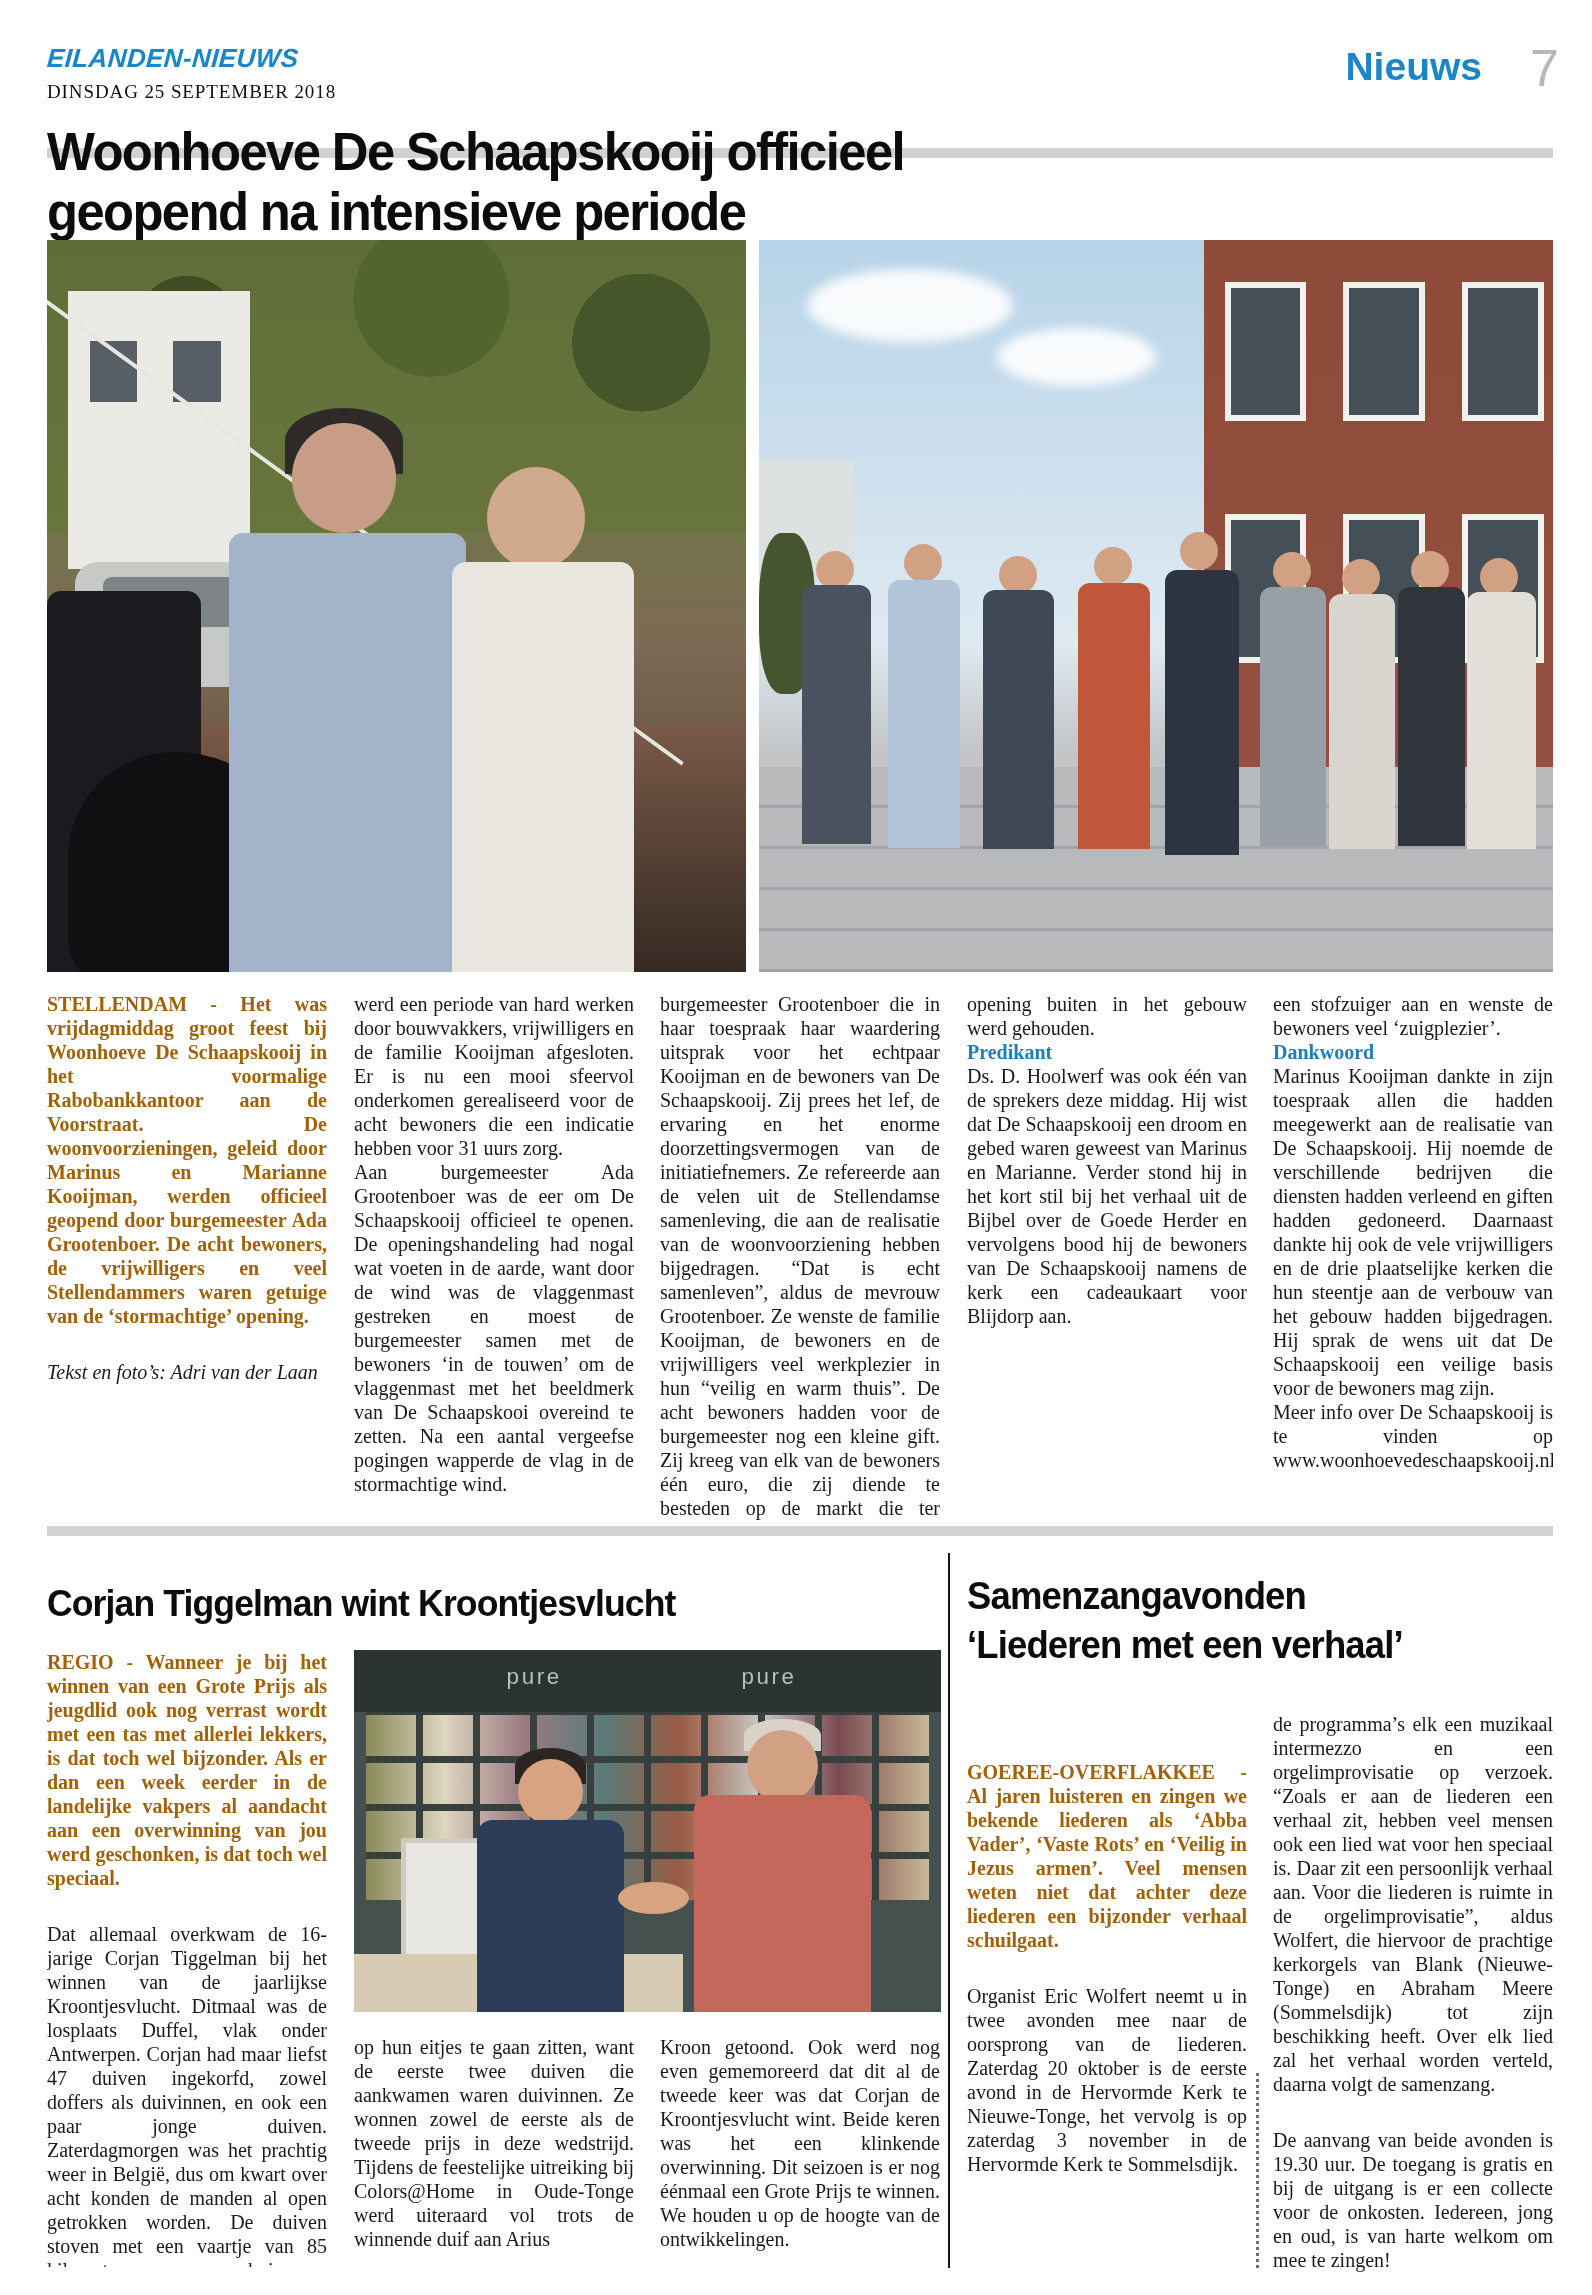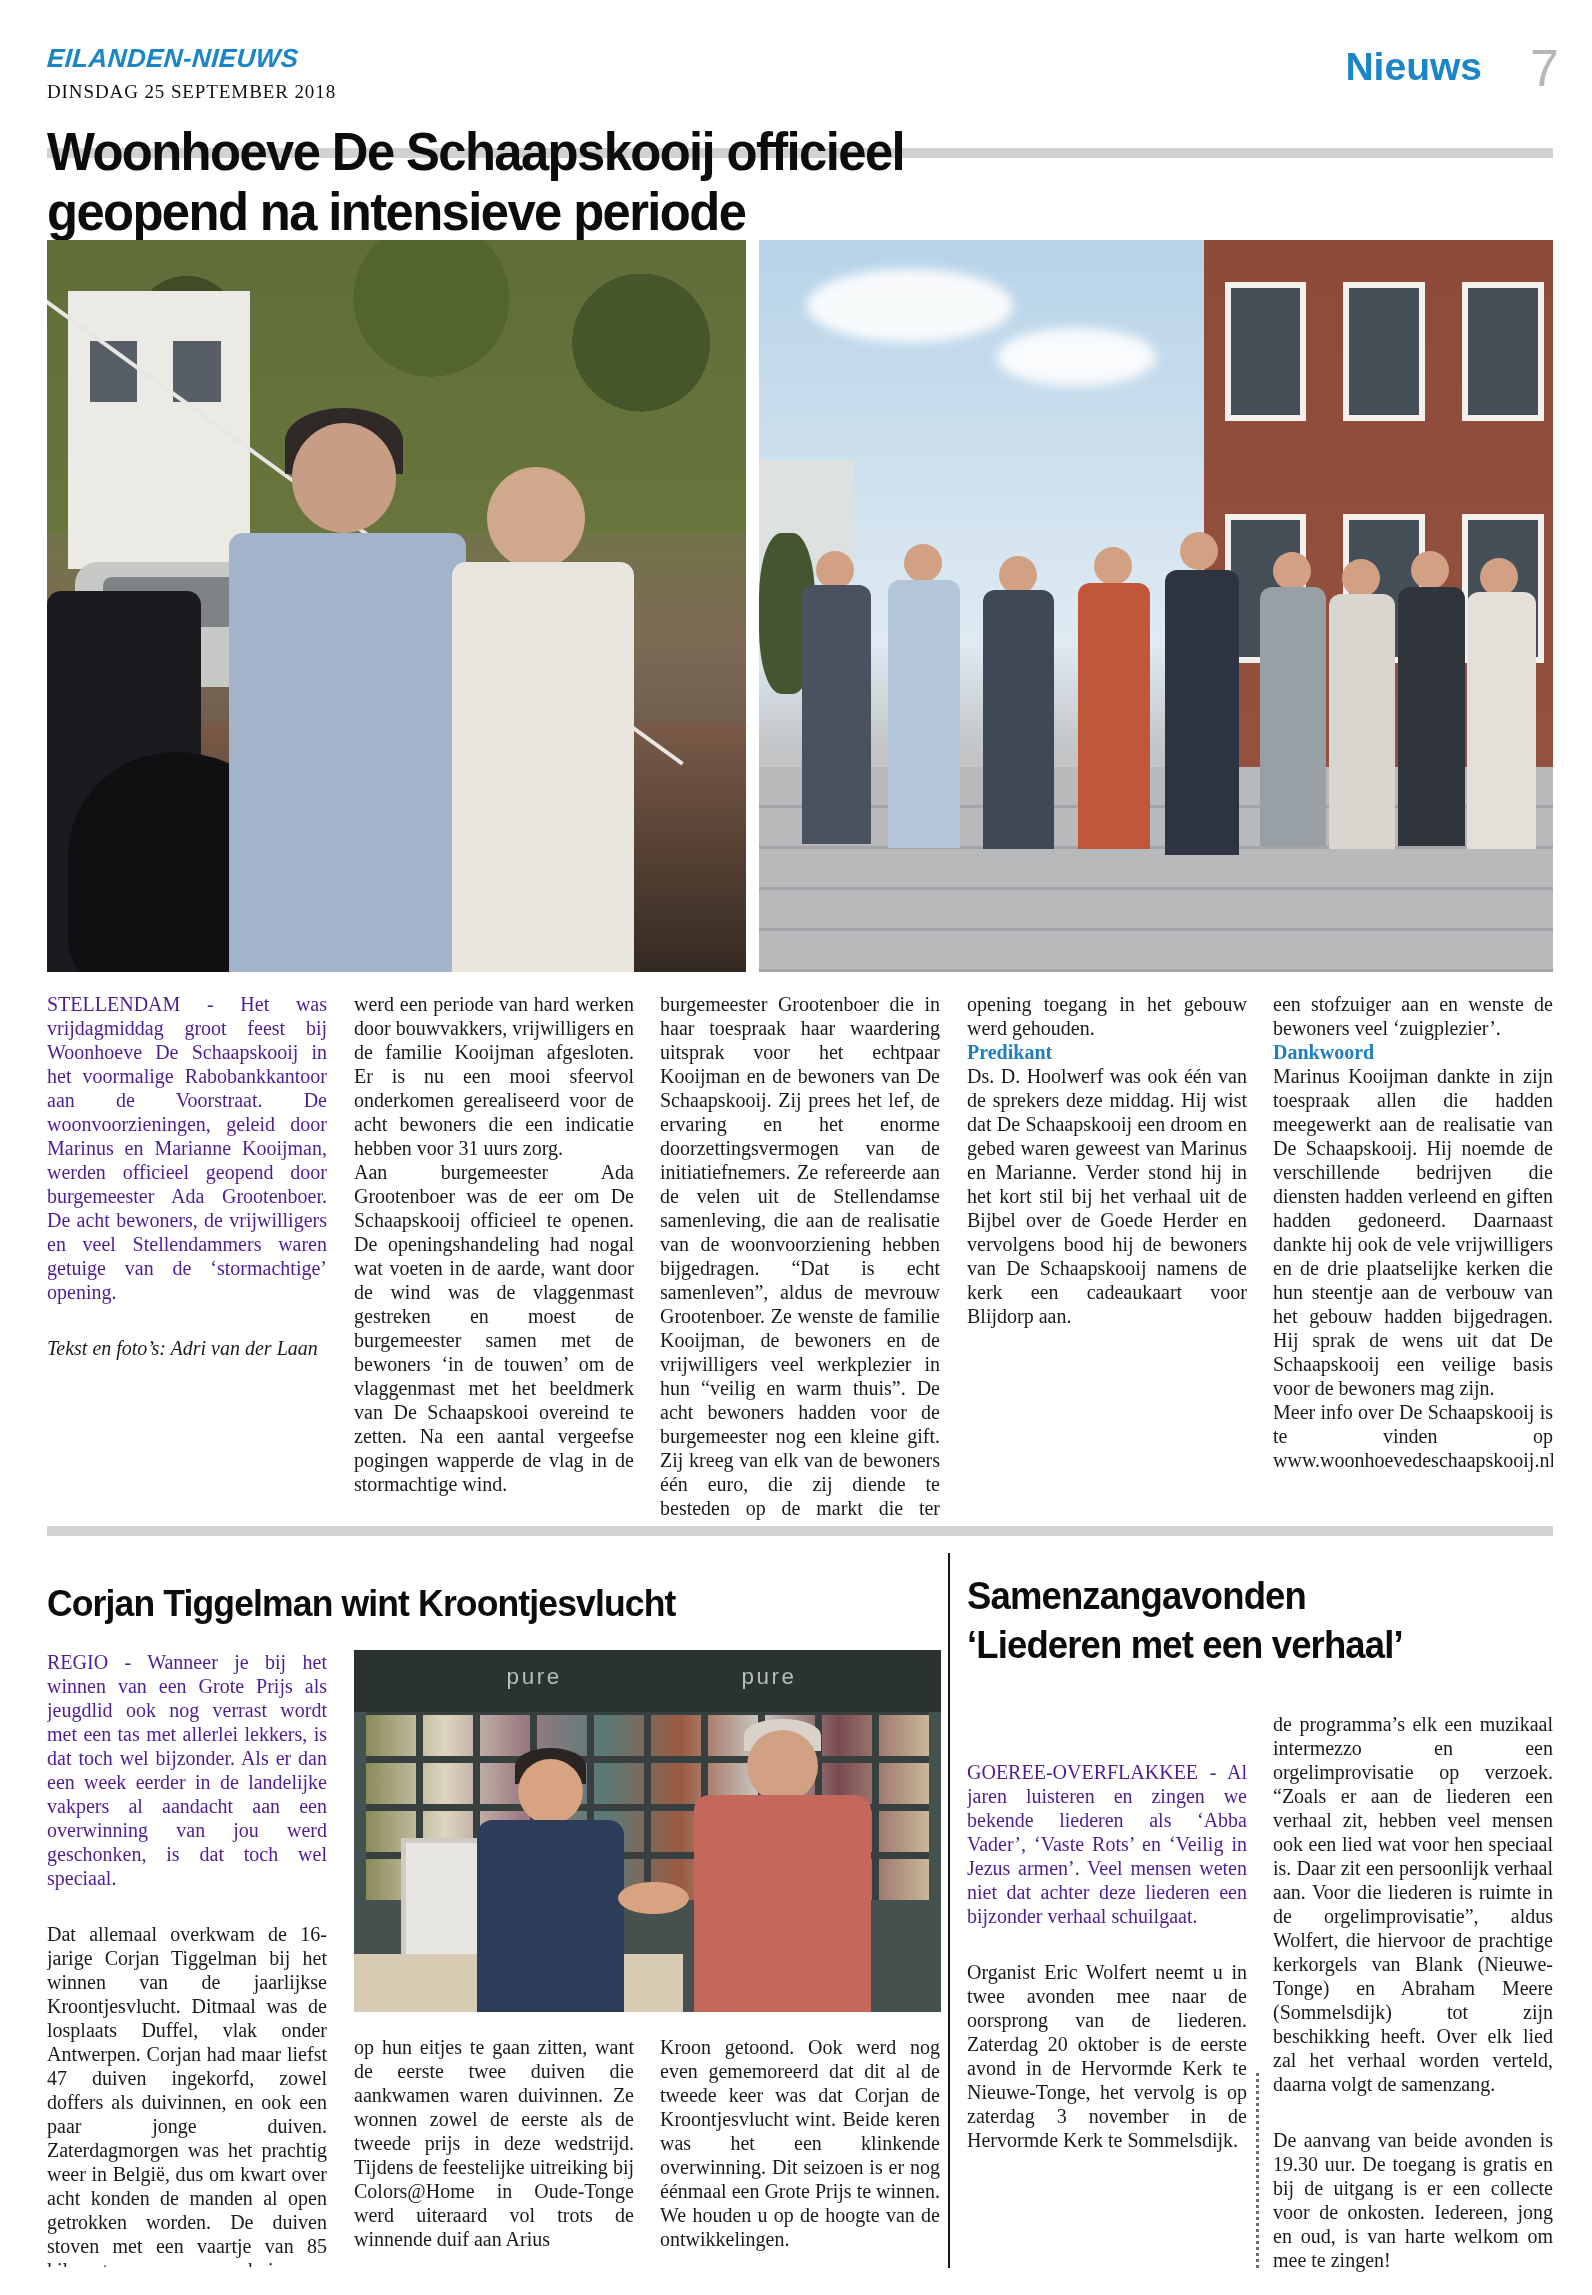--- a/index.html
+++ b/index.html
@@ -28,21 +28,21 @@
              transform:scaleX(.96);transform-origin:left top;}
   .headline3{position:absolute;left:967px;top:1572px;font-family:"Liberation Sans",sans-serif;
              font-weight:700;font-size:38px;line-height:49px;letter-spacing:-0.9px;color:#0c0c0c;
              transform:scaleX(.96);transform-origin:left top;}
 
   
   .col{position:absolute;width:280px;overflow:hidden;}
   .col p{margin:0;font-size:20px;line-height:24px;text-align:justify;
          hyphens:auto;-webkit-hyphens:auto;}
   .col p.spaced{margin-top:32px;}
-  .intro{font-weight:400;font-size:21px;line-height:24px;color:#4c1d95;}
+  .intro{font-weight:700;font-size:21px;line-height:24px;color:#a16207;}
   .credit{font-style:italic;font-size:19.4px;}
   .subhead{margin-top:24px;font-weight:700;color:var(--subhead_blue,#1d7fbe);
            font-size:21px;line-height:24px;text-align:left;}
 
   
   .vdivider{position:absolute;left:948px;top:1553px;width:1.7px;height:715px;background:#151515;}
   .dotrule{position:absolute;left:1256px;top:2073px;height:195px;width:0;border-left:3.5px dotted #6e6e6e;}
 
   
   .photo{position:absolute;overflow:hidden;background:#9aa0a4;}
@@ -183,21 +183,21 @@
   </div>
   <div class="col" style="left:354px;top:992px;height:530px">
     <p>werd een periode van hard werken door bouwvakkers, vrijwilligers en de familie Kooijman afgesloten. Er is nu een mooi sfeervol onderkomen gerealiseerd voor de acht bewoners die een indicatie hebben voor 31 uurs zorg.</p>
     <p>Aan burgemeester Ada Grootenboer was de eer om De Schaapskooij officieel te openen. De openingshandeling had nogal wat voeten in de aarde, want door de wind was de vlaggenmast gestreken en moest de burgemeester samen met de bewoners ‘in de touwen’ om de vlaggenmast met het beeldmerk van De Schaapskooi overeind te zetten. Na een aantal vergeefse pogingen wapperde de vlag in de stormachtige wind.</p>
 
   </div>
   <div class="col" style="left:660px;top:992px;height:530px">
     <p>burgemeester Grootenboer die in haar toespraak haar waardering uitsprak voor het echtpaar Kooijman en de bewoners van De Schaapskooij. Zij prees het lef, de ervaring en het enorme doorzettingsvermogen van de initiatiefnemers. Ze refereerde aan de velen uit de Stellendamse samenleving, die aan de realisatie van de woonvoorziening hebben bijgedragen. “Dat is echt samenleven”, aldus de mevrouw Grootenboer. Ze wenste de familie Kooijman, de bewoners en de vrijwilligers veel werkplezier in hun “veilig en warm thuis”. De acht bewoners hadden voor de burgemeester nog een kleine gift. Zij kreeg van elk van de bewoners één euro, die zij diende te besteden op de markt die ter gelegenheid van de</p>
   </div>
   <div class="col" style="left:967px;top:992px;height:530px">
-    <p>opening toegang in het gebouw werd gehouden.</p>
+    <p>opening buiten in het gebouw werd gehouden.</p>
     <p class="subhead">Predikant</p>
     <p>Ds. D. Hoolwerf was ook één van de sprekers deze middag. Hij wist dat De Schaapskooij een droom en gebed waren geweest van Marinus en Marianne. Verder stond hij in het kort stil bij het verhaal uit de Bijbel over de Goede Herder en vervolgens bood hij de bewoners van De Schaapskooij namens de kerk een cadeaukaart voor Blijdorp aan.</p>
   </div>
   <div class="col" style="left:1273px;top:992px;height:530px">
     <p>een stofzuiger aan en wenste de bewoners veel ‘zuigplezier’.</p>
     <p class="subhead">Dankwoord</p>
     <p>Marinus Kooijman dankte in zijn toespraak allen die hadden meegewerkt aan de realisatie van De Schaapskooij. Hij noemde de verschillende bedrijven die diensten hadden verleend en giften hadden gedoneerd. Daarnaast dankte hij ook de vele vrijwilligers en de drie plaatselijke kerken die hun steentje aan de verbouw van het gebouw hadden bijgedragen. Hij sprak de wens uit dat De Schaapskooij een veilige basis voor de bewoners mag zijn.</p>
     <p>Meer info over De Schaapskooij is te vinden op www.woonhoevedeschaapskooij.nl.</p>
   </div>
 

